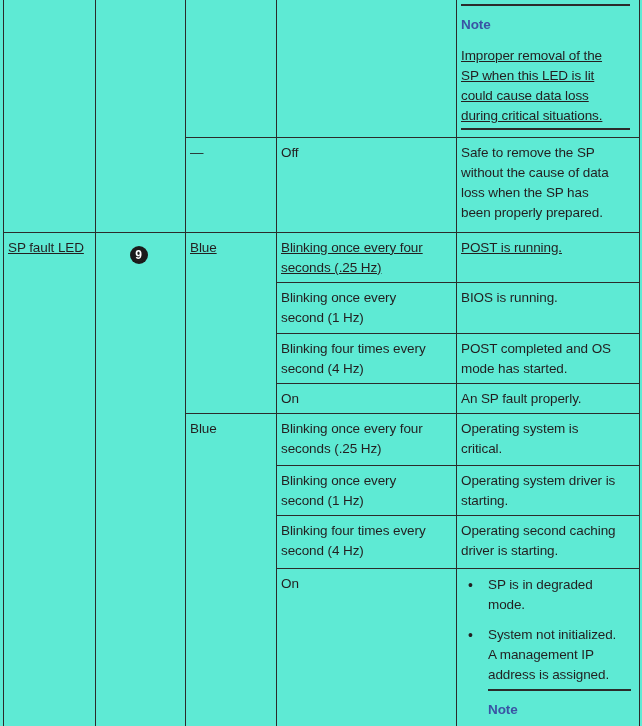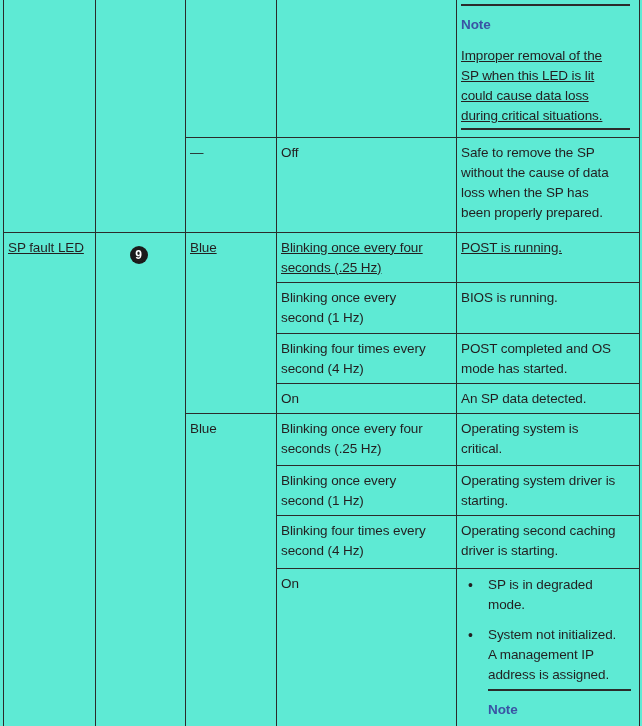--- a/index.html
+++ b/index.html
@@ -98,21 +98,21 @@
       <td class="pre">BIOS is running.</td>
     </tr>
     <tr class="rE">
       <td class="pre">Blinking four times every
 second (4 Hz)</td>
       <td class="pre">POST completed and OS
 mode has started.</td>
     </tr>
     <tr class="rF">
       <td class="pre">On</td>
-      <td class="pre">An SP data detected.</td>
+      <td class="pre">An SP fault properly.</td>
     </tr>
 
     <tr class="rG">
       <td rowspan="4">Blue</td>
       <td class="pre">Blinking once every four
 seconds (.25 Hz)</td>
       <td class="pre">Operating system is
 critical.</td>
     </tr>
     <tr class="rH">

